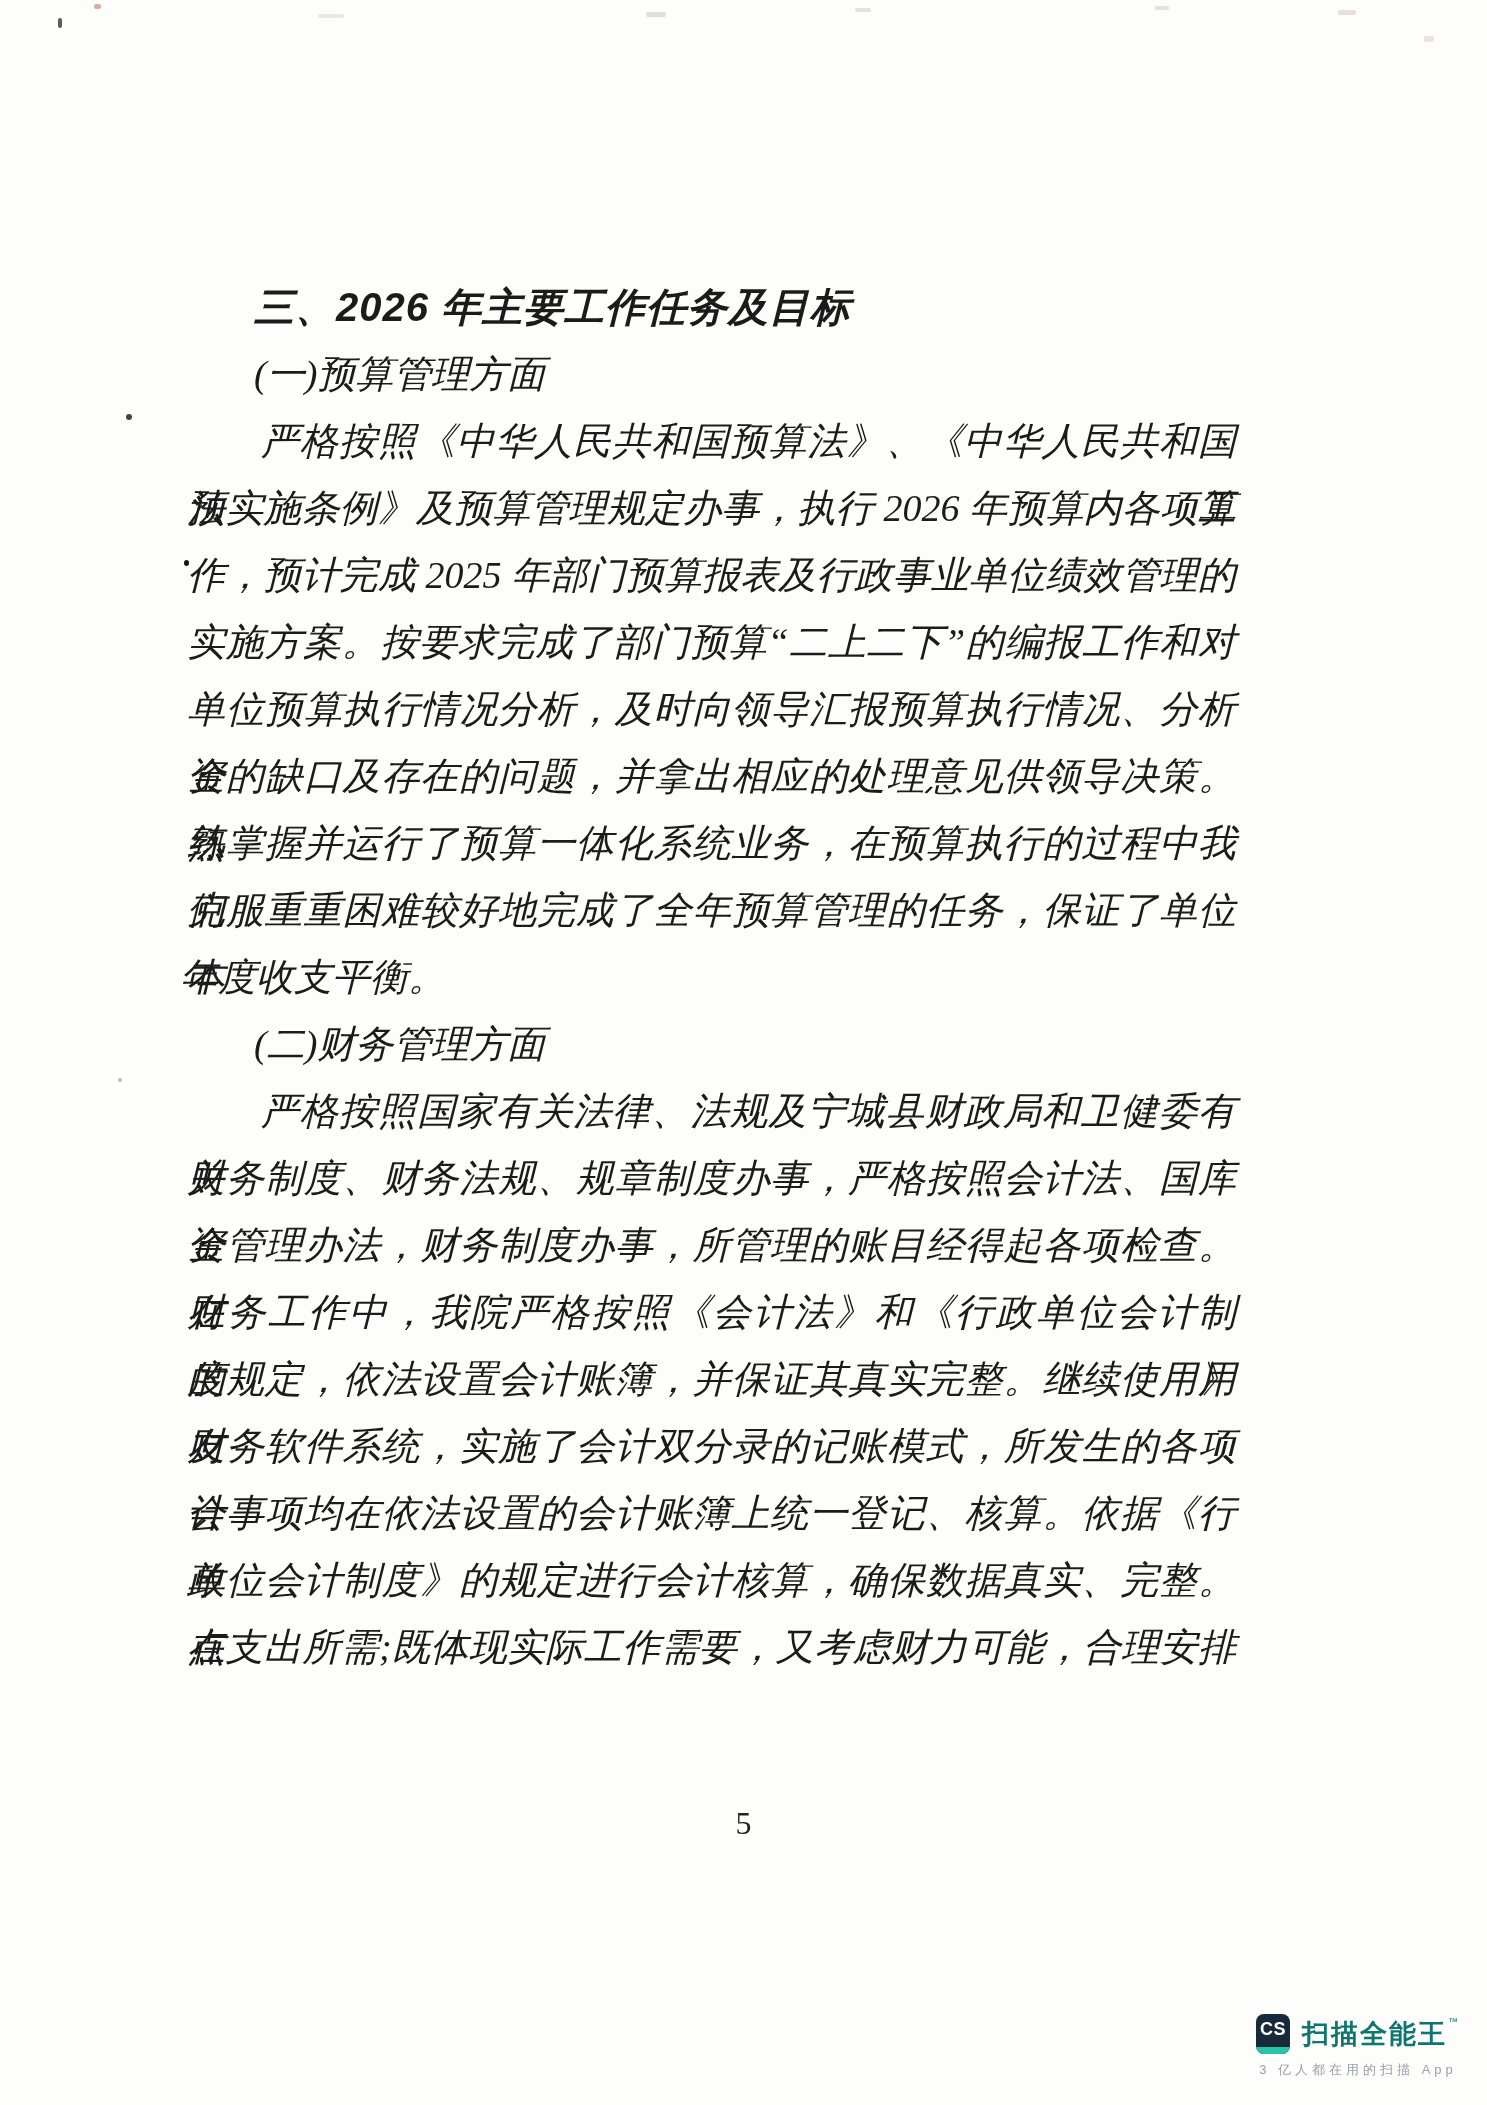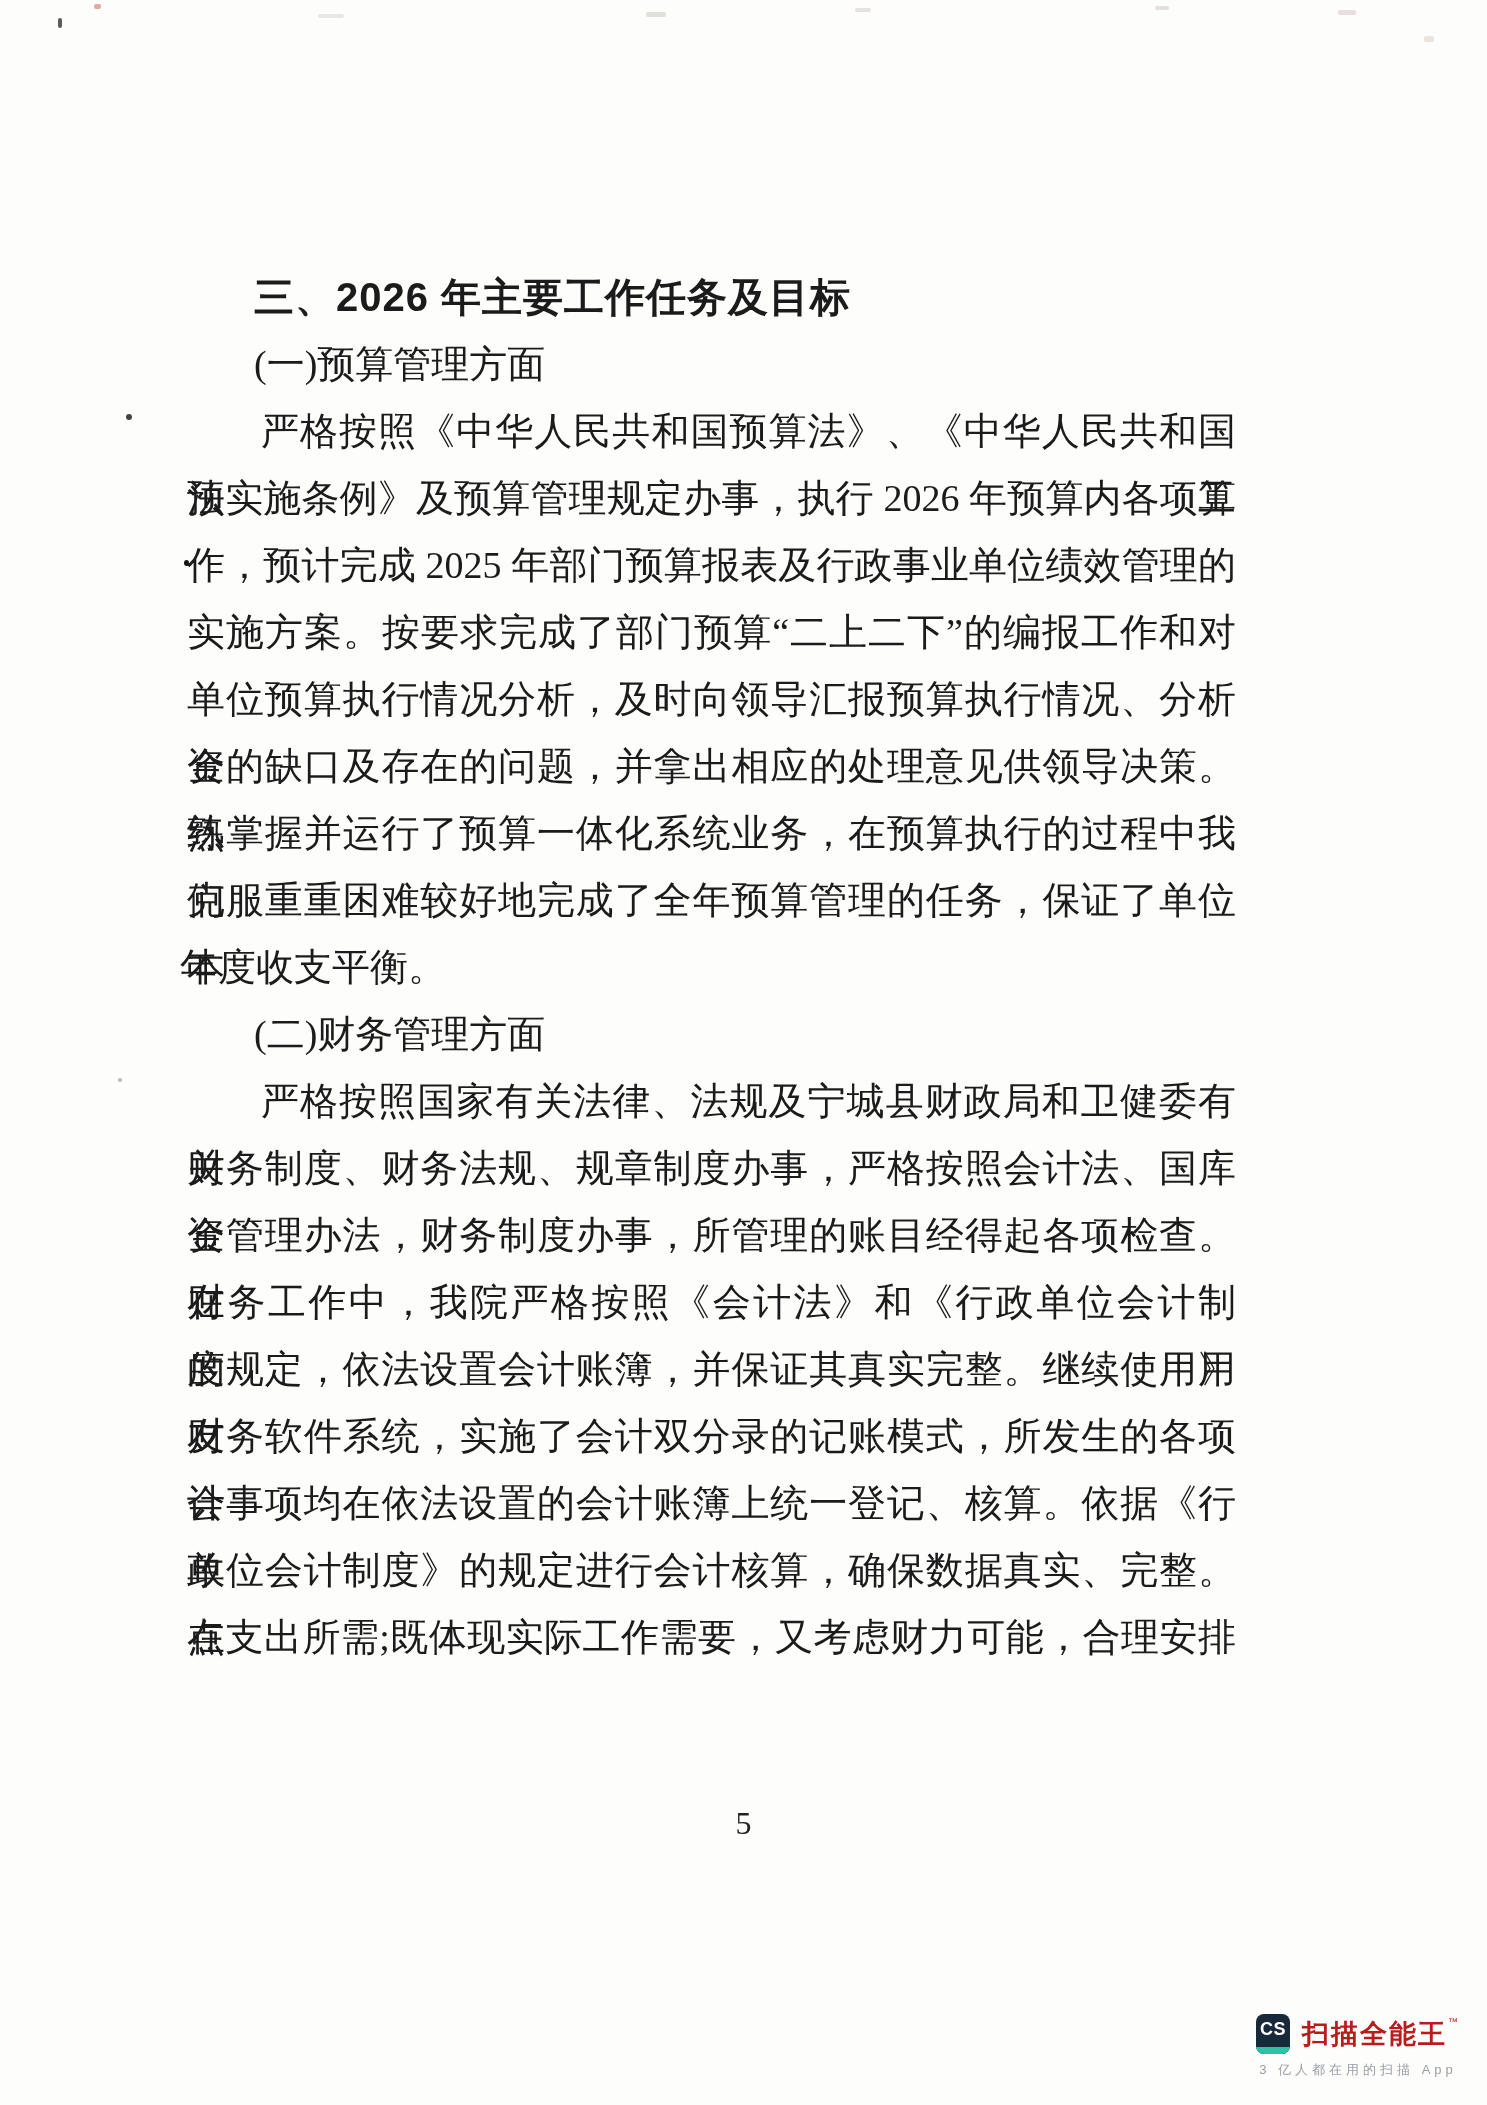--- a/index.html
+++ b/index.html
@@ -6,22 +6,23 @@
   .page{
     position:relative;
     width:1487px;height:2105px;
     background:#fdfdfc;
     overflow:hidden;
     font-family:"Liberation Serif", serif;
     color:#1b1b1b;
   }
   .textblock{
     position:absolute;
-    left:180px;top:264px;
+    left:180px;top:274px;
     width:1056px;
+    font-style:italic;
   }
   .line{
     height:67px;
     line-height:67px;
     font-size:38px;
     white-space:nowrap;
   }
   .line.fill{
     white-space:normal;
     text-align:justify;
@@ -81,21 +82,21 @@
     letter-spacing:.5px;
   }
   .wm-badge-band{
     position:absolute; left:0; right:0; bottom:0;
     height:7px;
     background:#2bc3a5;
   }
   .wm-name{
     font-size:27px;
     font-weight:700;
-    color:#b91c1c;
+    color:#0f766e;
     letter-spacing:2px;
     white-space:nowrap;
   }
   .wm-tm{ font-size:10px; font-weight:400; vertical-align:top; margin-left:1px; }
   .wm-tagline{
     margin-top:7px;
     text-align:center;
     font-size:13px;
     color:#9aa0a6;
     letter-spacing:4px;

